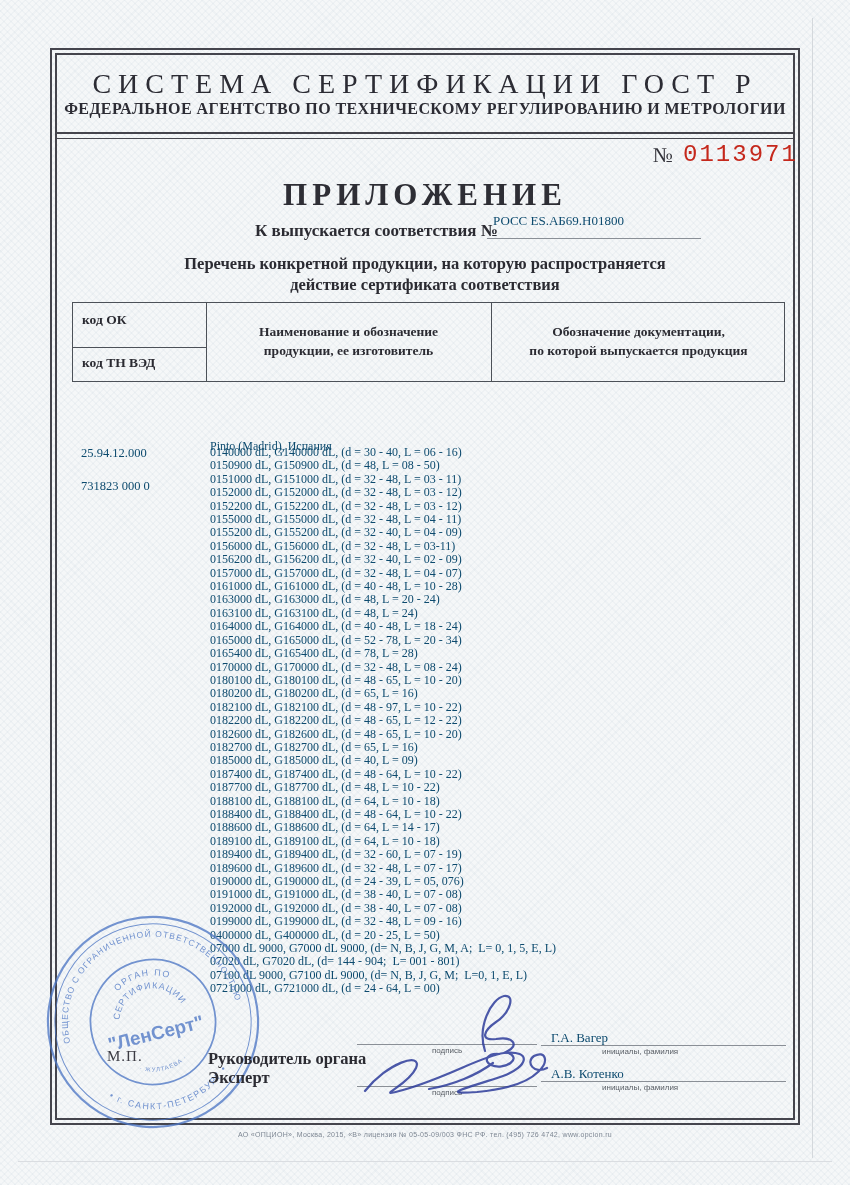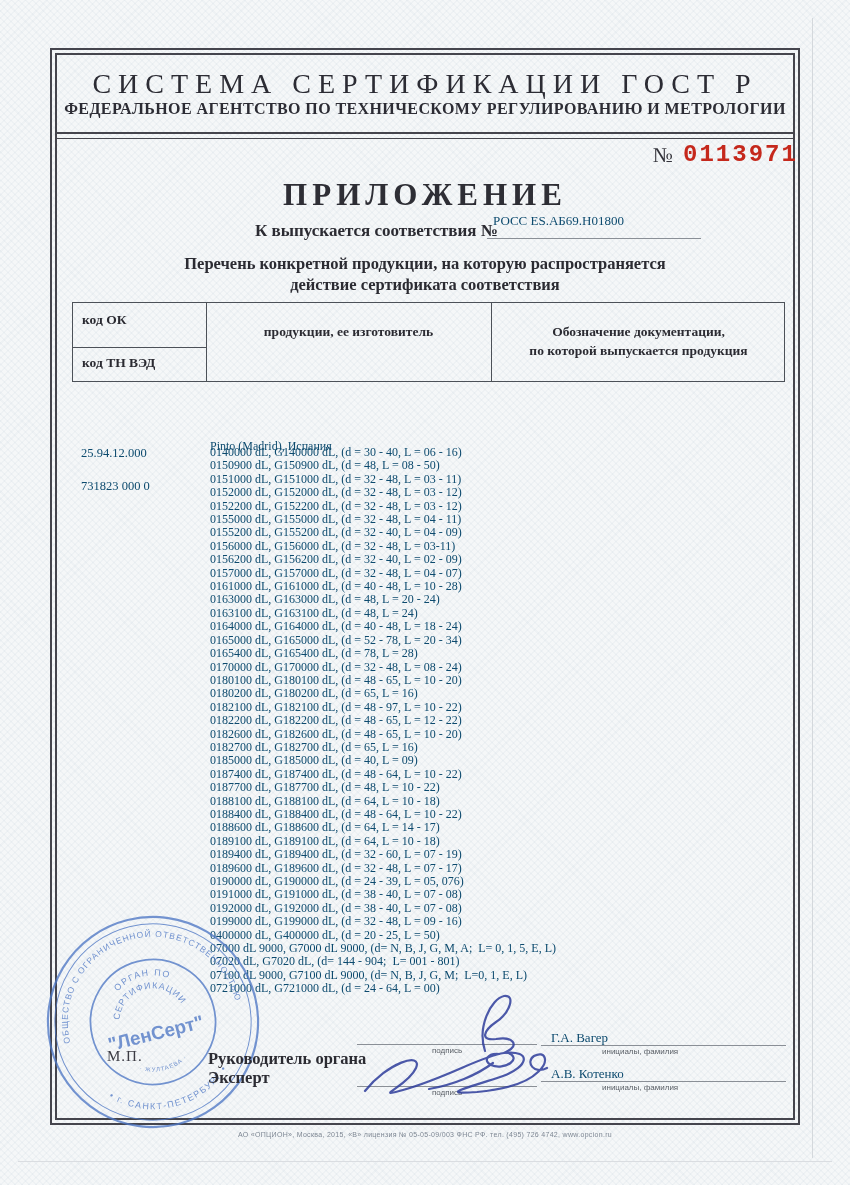--- a/index.html
+++ b/index.html
@@ -18,21 +18,21 @@
   .frame-inner{
     width:100%;height:100%;border:2px solid #45454d;box-sizing:border-box;position:relative;
   }
   .abs{position:absolute;}
   .center{left:0;right:0;text-align:center;}
   .h1{top:13px;font-size:28px;font-weight:normal;letter-spacing:7px;color:#2c2c34;}
   .h2{top:45px;font-size:16px;font-weight:bold;letter-spacing:.4px;color:#2c2c34;}
   .header-rule{top:77px;left:0;right:0;height:4px;border-top:2px solid #45454d;border-bottom:1px solid #45454d;}
   .serial{top:88px;left:596px;display:flex;align-items:flex-start;}
   .serial .no{font-size:21px;color:#34343b;margin-right:10px;}
-  .serial .digits{font-family:"Liberation Mono",monospace;font-size:24px;font-weight:bold;color:#c5281c;letter-spacing:2px;line-height:1;}
+  .serial .digits{font-family:"Liberation Mono",monospace;font-size:24px;font-weight:normal;color:#c5281c;letter-spacing:2px;line-height:1;}
   .doc-title{top:122px;font-size:31px;font-weight:bold;letter-spacing:5px;color:#2e2e35;}
   .cert-label{left:198px;top:166px;font-size:17px;font-weight:bold;}
   .cert-value{left:436px;top:158px;font-family:"Liberation Mono",monospace;font-size:13px;color:#3a3a3e;}
   .cert-underline{left:430px;top:164px;width:214px;height:19px;border-bottom:1px solid #8a8f96;}
   .sub1{top:199px;font-size:16.5px;font-weight:bold;}
   .sub2{top:220px;font-size:16.5px;font-weight:bold;}
   .tbl{left:15px;top:247px;width:713px;height:80px;border:1.5px solid #4c5158;box-sizing:border-box;}
   .tbl .v1{position:absolute;left:133px;top:0;bottom:0;width:0;border-left:1px solid #4c5158;}
   .tbl .v2{position:absolute;left:418px;top:0;bottom:0;width:0;border-left:1px solid #4c5158;}
   .tbl .h-split{position:absolute;left:0;top:44px;width:133px;height:0;border-top:1px solid #4c5158;}
@@ -91,20 +91,21 @@
     <div class="abs center sub1">Перечень конкретной продукции,  на которую распространяется</div>
     <div class="abs center sub2">действие сертификата соответствия</div>
 
     <div class="abs tbl">
       <div class="v1"></div>
       <div class="v2"></div>
       <div class="h-split"></div>
       <div class="c1a">код ОК</div>
       <div class="c1b">код ТН ВЭД</div>
       <div class="c2">
+        <div>Наименование и обозначение</div>
         <div>продукции, ее изготовитель</div>
       </div>
       <div class="c3">
         <div>Обозначение документации,</div>
         <div>по которой выпускается продукция</div>
       </div>
     </div>
 
     <div class="abs manufacturer mono">
       <div>Pinto (Madrid), Испания</div>

